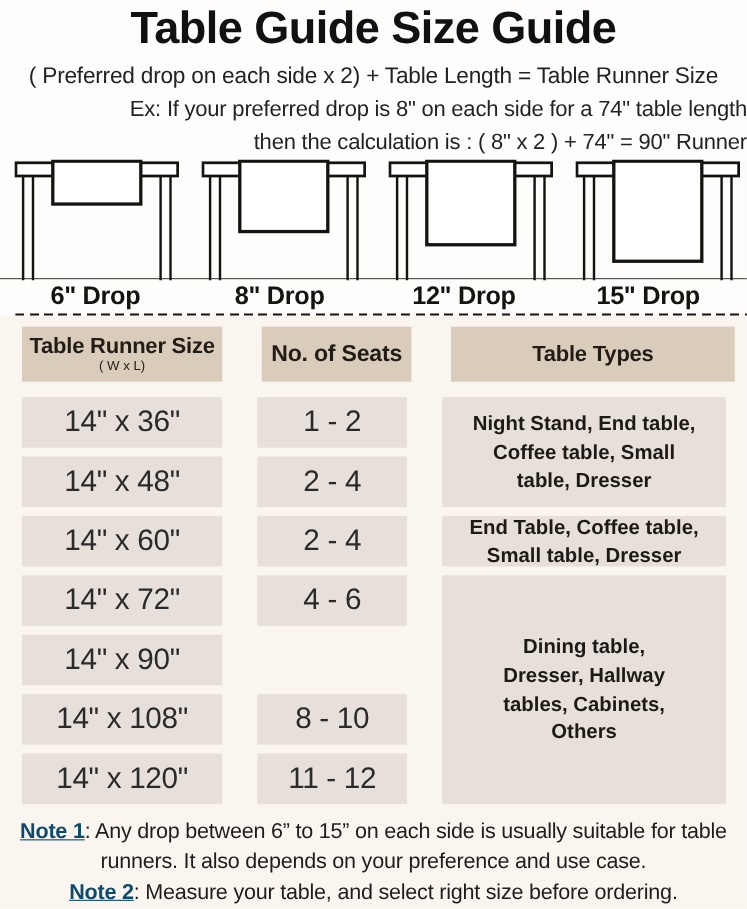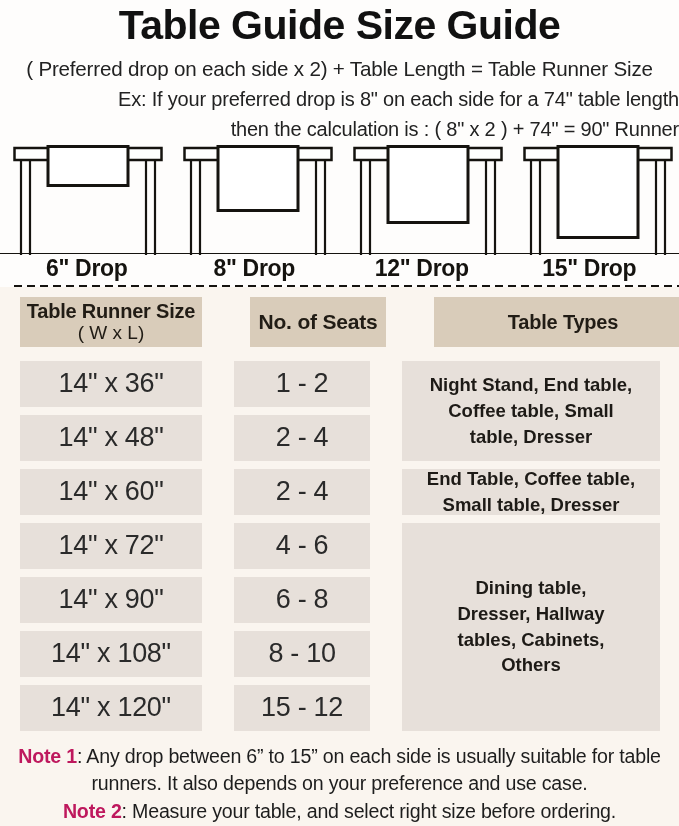--- a/index.html
+++ b/index.html
@@ -44,29 +44,29 @@
     height: 3px; margin-left: 14px;
     background: repeating-linear-gradient(90deg, #15130f 0 8px, transparent 8px 13px);
   }
   .lower {
     background: var(--page_bg, #faf5ef);
     flex: 1; display: flex; flex-direction: column;
   }
   .size-table { padding: 10px 0 0 20px; }
   .table-header {
     display: grid; grid-template-columns: 182px 136px 258px;
-    column-gap: 48px; height: 50px;
+    column-gap: 36px; height: 50px;
   }
   .hcell {
     background: var(--header_bg, #d9ccba);
     display: flex; flex-direction: column; align-items: center; justify-content: center;
     color: #211c15; text-align: center;
   }
   .hcell .h-main { font-size: 20px; font-weight: 700; line-height: 1.1; letter-spacing: -0.2px; }
-  .hcell .h-sub  { font-size: 19px; font-weight: 400; line-height: 1.15; }
+  .hcell .h-sub  { font-size: 12px; font-weight: 400; line-height: 1.15; }
   .hcell.seats .h-main { font-size: 21px; }
   .table-body {
     display: grid; grid-template-columns: 182px 136px 258px;
     grid-template-rows: repeat(7, 46px);
     column-gap: 32px; row-gap: 8px; margin-top: 14px;
   }
   .cell {
     background: var(--cell_bg, #e7e0da);
     display: flex; align-items: center; justify-content: center;
     text-align: center;
@@ -74,21 +74,21 @@
   .value-cell { font-size: 27px; font-weight: 400; color: #2a2a2a; letter-spacing: -0.3px; }
   .type-cell { font-size: 18.5px; font-weight: 700; line-height: 1.4; color: #1d1a16; }
   .type-cell span { display: block; }
   .col1 { grid-column: 1; }
   .col2 { grid-column: 2; }
   .col3 { grid-column: 3; }
   .notes {
     text-align: center; font-size: 19.6px; line-height: 1.42;
     width: 672px; margin: 12px auto 0; color: #1d1d1d; letter-spacing: -0.2px;
   }
-  .notes strong { font-weight: 700; color: #be185d; }
+  .notes strong { font-weight: 700; color: #0c4a6e; text-decoration: underline; }
 </style>
 </head>
 <body>
 
 <div class="top">
   <h1 class="page-title">Table Guide Size Guide</h1>
   <p class="formula-line">( Preferred drop on each side x 2) + Table Length = Table Runner Size</p>
   <p class="example-line">Ex: If your preferred drop is 8" on each side for a 74" table length</p>
   <p class="example-line">then the calculation is : ( 8" x 2 ) + 74" = 90" Runner</p>
 </div>
@@ -169,23 +169,22 @@
       <div class="cell value-cell col1" style="grid-row:3">14" x 60"</div>
       <div class="cell value-cell col1" style="grid-row:4">14" x 72"</div>
       <div class="cell value-cell col1" style="grid-row:5">14" x 90"</div>
       <div class="cell value-cell col1" style="grid-row:6">14" x 108"</div>
       <div class="cell value-cell col1" style="grid-row:7">14" x 120"</div>
 
       <div class="cell value-cell col2" style="grid-row:1">1 - 2</div>
       <div class="cell value-cell col2" style="grid-row:2">2 - 4</div>
       <div class="cell value-cell col2" style="grid-row:3">2 - 4</div>
       <div class="cell value-cell col2" style="grid-row:4">4 - 6</div>
-      <div class="cell value-cell col2" style="grid-row:5">6 - 8</div>
       <div class="cell value-cell col2" style="grid-row:6">8 - 10</div>
-      <div class="cell value-cell col2" style="grid-row:7">15 - 12</div>
+      <div class="cell value-cell col2" style="grid-row:7">11 - 12</div>
 
       <div class="cell type-cell col3" style="grid-row:1 / span 2">
         <span style="max-width:218px">Night Stand, End table, Coffee table, Small table, Dresser</span>
       </div>
       <div class="cell type-cell col3" style="grid-row:3">
         <span style="max-width:238px">End Table, Coffee table, Small table, Dresser</span>
       </div>
       <div class="cell type-cell col3" style="grid-row:4 / span 4">
         <span style="max-width:180px">Dining table, Dresser, Hallway tables, Cabinets, Others</span>
       </div>

